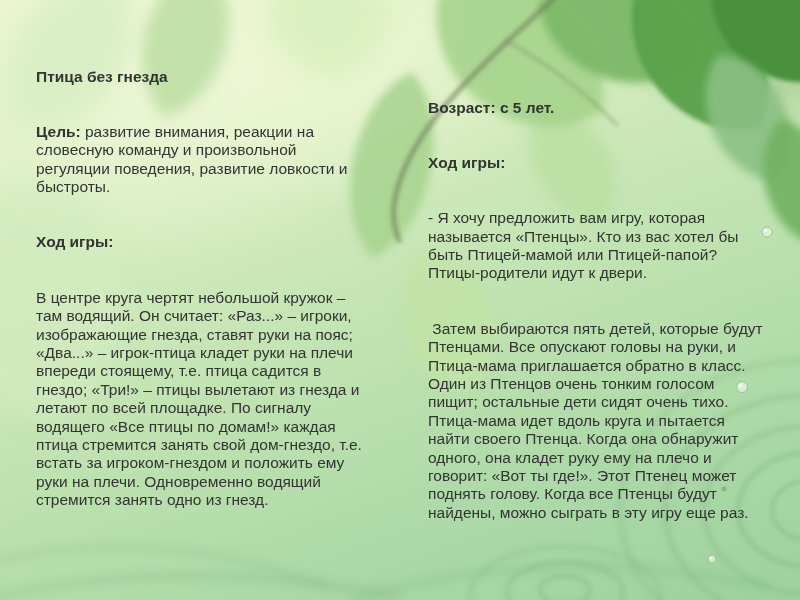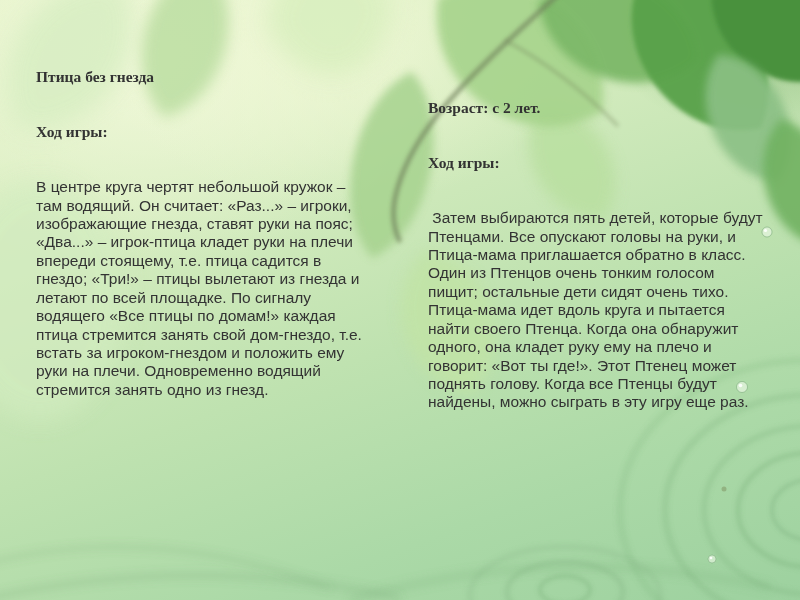--- a/index.html
+++ b/index.html
@@ -13,21 +13,21 @@
     font-family:"Liberation Sans", "DejaVu Sans", sans-serif;
   }
   .bg-art { position:absolute; left:0; top:0; }
   .col {
     position:absolute; color:#333333; font-size:15.5px; line-height:18.4px;
     white-space:pre-wrap;
   }
   .col p { margin:0; }
   .left  { left:36px;  top:31px; width:360px; }
   .right { left:428px; top:62px; width:356px; }
-  .b { font-weight:bold;font-family:Liberation Serif, serif; }
+  .b { font-weight:bold; }
   .i { font-style:italic; }
   .center { text-align:center; padding-right:14px; }
 </style>
 </head>
 <body>
 
 <div class="slide">
 
   <svg class="bg-art" width="800" height="600" viewBox="0 0 800 600" aria-hidden="true">
     <defs>
@@ -99,40 +99,48 @@
     </g>
     <g>
       <circle cx="712" cy="559" r="4" fill="rgba(232,246,226,0.65)" stroke="rgba(110,160,110,0.45)" stroke-width="1"></circle>
       <circle cx="711" cy="558" r="1.3" fill="rgba(255,255,255,0.9)"></circle>
     </g>
     <circle cx="724" cy="489" r="2.5" fill="rgba(130,150,100,0.55)"></circle>
   </svg>
 
   <div class="col left">
     <p class="b">Птица без гнезда</p>
+    <p><span class="b">Цель:</span><span> развитие внимания, реакции на
+словесную команду и произвольной
+регуляции поведения, развитие ловкости и
+быстроты.</span></p>
     <p class="b">Ход игры:</p>
     <p>В центре круга чертят небольшой кружок –
 там водящий. Он считает: «Раз...» – игроки,
 изображающие гнезда, ставят руки на пояс;
 «Два...» – игрок-птица кладет руки на плечи
 впереди стоящему, т.е. птица садится в
 гнездо; «Три!» – птицы вылетают из гнезда и
 летают по всей площадке. По сигналу
 водящего «Все птицы по домам!» каждая
 птица стремится занять свой дом-гнездо, т.е.
 встать за игроком-гнездом и положить ему
 руки на плечи. Одновременно водящий
 стремится занять одно из гнезд.</p>
     
     
   </div>
 
   <div class="col right">
-    <p class="b">Возраст: с 2 лет.</p>
+    <p class="b">Возраст: с 5 лет.</p>
     <p class="b">Ход игры:</p>
+    <p>- Я хочу предложить вам игру, которая
+называется «Птенцы». Кто из вас хотел бы
+быть Птицей-мамой или Птицей-папой?
+Птицы-родители идут к двери.</p>
     <p> Затем выбираются пять детей, которые будут
 Птенцами. Все опускают головы на руки, и
 Птица-мама приглашается обратно в класс.
 Один из Птенцов очень тонким голосом
 пищит; остальные дети сидят очень тихо.
 Птица-мама идет вдоль круга и пытается
 найти своего Птенца. Когда она обнаружит
 одного, она кладет руку ему на плечо и
 говорит: «Вот ты где!». Этот Птенец может
 поднять голову. Когда все Птенцы будут

